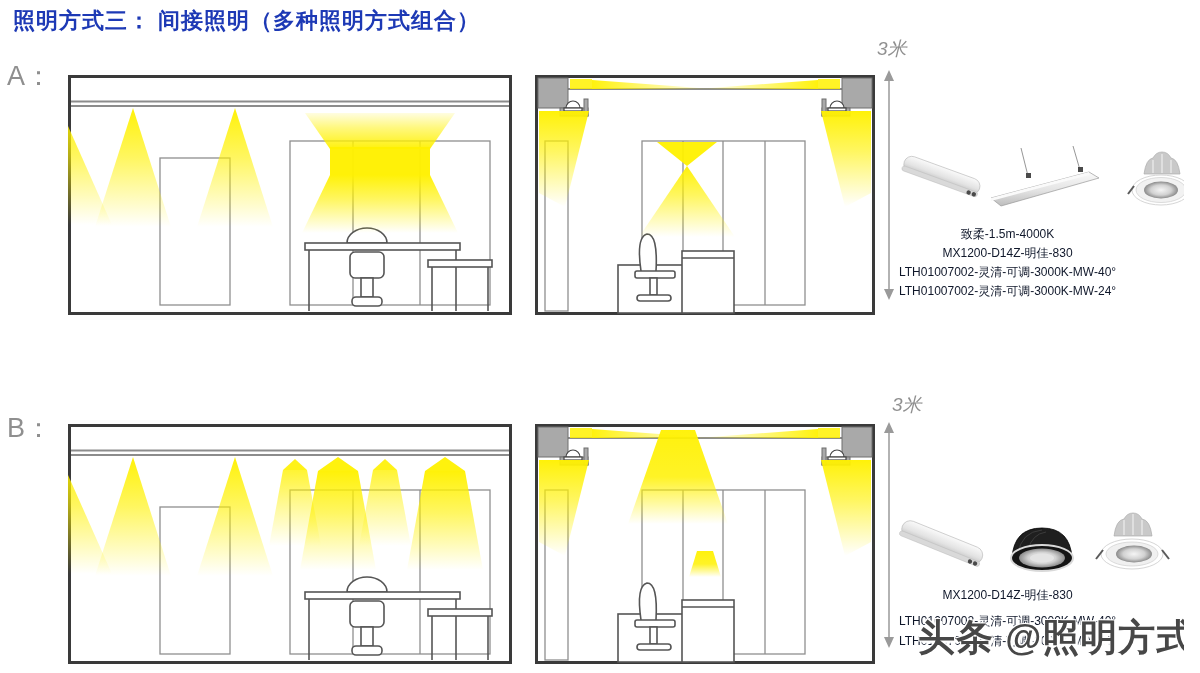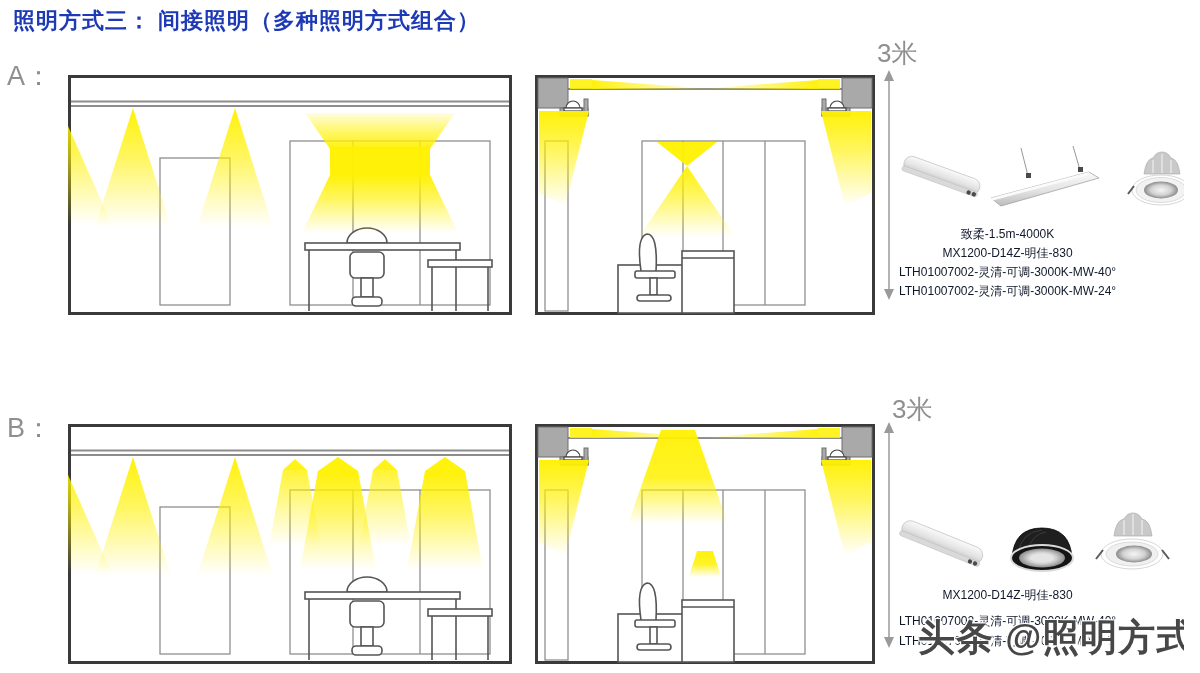--- a/index.html
+++ b/index.html
@@ -1,21 +1,21 @@
 <!DOCTYPE html>
 <html><head>
 <meta charset="utf-8">
 <style>
   html,body{margin:0;padding:0;background:#fff;}
   #stage{position:relative;width:1184px;height:673px;background:#ffffff;overflow:hidden;
          font-family:"Liberation Sans","DejaVu Sans",sans-serif;}
   .abs{position:absolute;}
   .title{left:13px;top:6px;font-size:22px;font-weight:bold;color:#1d39b5;white-space:nowrap;letter-spacing:1px;}
   .seclabel{font-size:27px;color:#8f8f8f;white-space:nowrap;}
-  .hlabel{font-size:26px;color:#8f8f8f;white-space:nowrap;}
+  .hlabel{font-size:19px;color:#8f8f8f;white-space:nowrap;font-style:italic;}
   .prodtext{font-size:12px;color:#0f172a;line-height:19px;white-space:nowrap;text-align:center;}
   .prodtext.b{line-height:20px;}
   .watermark{left:918px;top:613px;font-size:37px;font-weight:800;color:#474747;white-space:nowrap;
              letter-spacing:1px;z-index:50;
              text-shadow:2px 2px 0 #ffffff,-1px -1px 0 #ffffff,1px -1px 0 #ffffff,-1px 1px 0 #ffffff,3px 3px 1px rgba(255,255,255,.85);}
   svg{display:block;}
 </style>
 </head>
 <body>
 

